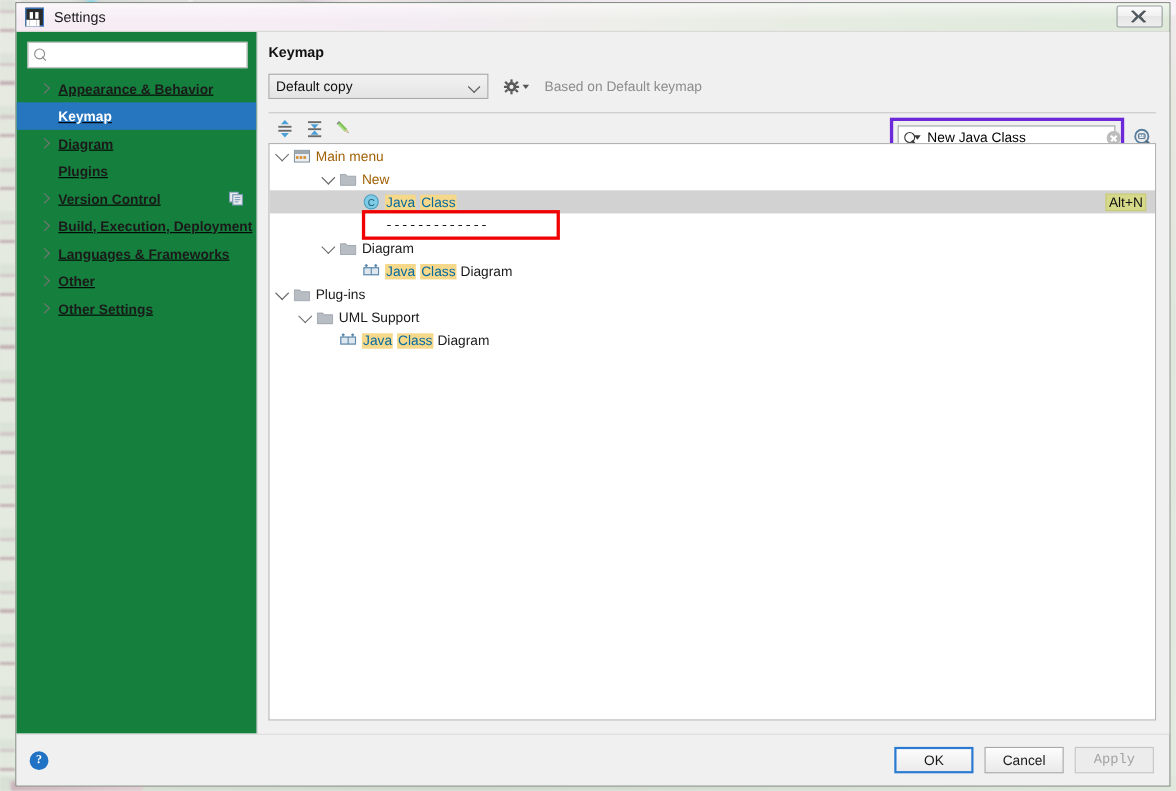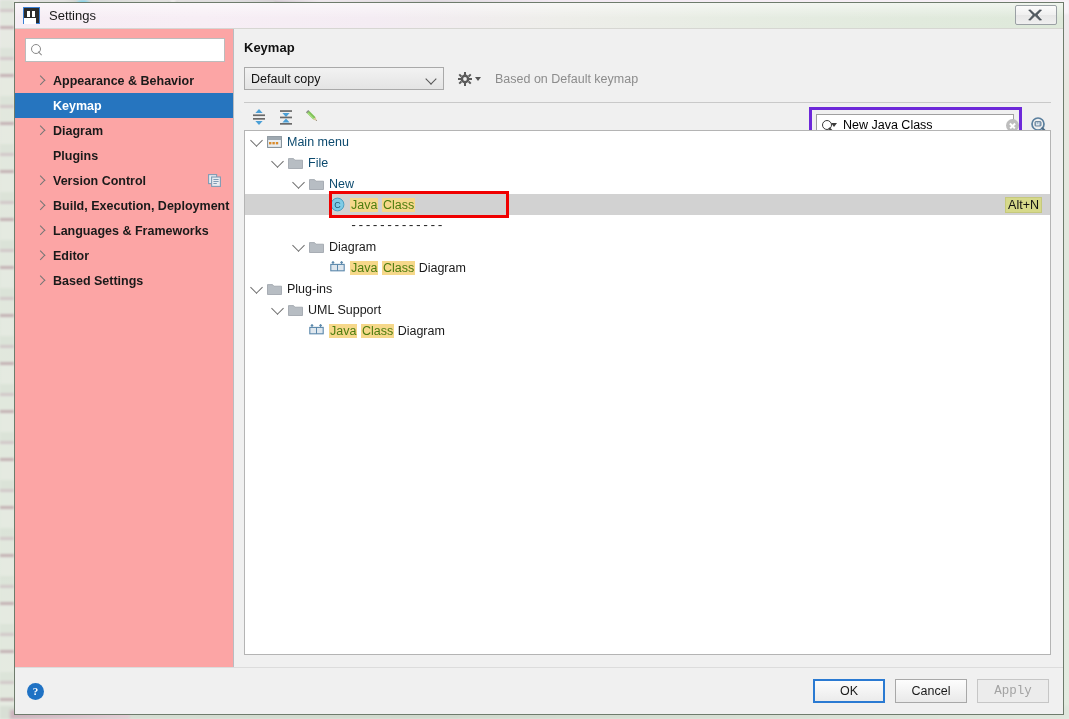--- a/index.html
+++ b/index.html
@@ -121,24 +121,25 @@
     cursor: pointer;
   }
   #close-btn svg { display: block; }
 
   
   #dialog-body { flex: 1; display: flex; background: #f0f0f0; min-height: 0; }
 
   
   #left-pane {
     width: 219px; flex: 0 0 219px;
-    background: #fca5a5;
+    background: #15803d;
     border-right: 1px solid #b9bcc0;
     display: flex; flex-direction: column;
     padding: 0;
+    text-decoration: underline;
   }
   #settings-search-wrap { padding: 9px 8px 6px 10px; }
   #settings-search {
     height: 24px;
     background: #ffffff;
     border: 1px solid #bcbcbc;
     display: flex; align-items: center; padding-left: 5px;
   }
   .mag {
     width: 13px; height: 13px; flex: 0 0 13px; position: relative;
@@ -294,23 +295,23 @@
     font-size: 12.5px; white-space: nowrap;
     position: relative;
   }
   .trow.sel { background: #d2d2d2; }
   .texp {
     width: 9px; height: 9px; flex: 0 0 9px;
     border-right: 1.6px solid #6b6b6b; border-bottom: 1.6px solid #6b6b6b;
     transform: rotate(45deg); margin-top: -3px;
   }
   .tspacer { flex: 0 0 auto; }
-  .tlabel { color: #0c4a6e; }
+  .tlabel { color: #a16207; }
   .tlabel.black { color: #1a1a1a; }
-  .hl { background: #f6d88a; color: #4d7c0f; padding: 0 1px; }
+  .hl { background: #f6d88a; color: #0369a1; padding: 0 1px; }
   .sep-dashes {
     font-family: "Liberation Mono", monospace; letter-spacing: 0px;
     color: #1a1a1a; font-size: 12px;
   }
   #redbox-row {
     position: absolute;
     border: 3px solid #f00000;
     pointer-events: none;
   }
   .shortcut-cell {
@@ -414,25 +415,25 @@
           <div class="nav-item">
             <span class="arrow"></span>
             <span class="nav-label">Build, Execution, Deployment</span>
           </div>
           <div class="nav-item">
             <span class="arrow"></span>
             <span class="nav-label">Languages &amp; Frameworks</span>
           </div>
           <div class="nav-item">
             <span class="arrow"></span>
-            <span class="nav-label">Editor</span>
+            <span class="nav-label">Other</span>
           </div>
           <div class="nav-item">
             <span class="arrow"></span>
-            <span class="nav-label">Based Settings</span>
+            <span class="nav-label">Other Settings</span>
           </div>
         </div>
     </div>
 
     <div id="right-pane">
       <div id="keymap-heading">Keymap</div>
 
       <div id="keymap-row">
         <div id="keymap-select">
           <span>Default copy</span>
@@ -522,30 +523,20 @@
                 <rect x="0.6" y="0.6" width="13.8" height="10.8" fill="#e9eef2" stroke="#7e8a93" stroke-width="1"></rect>
                 <rect x="0.6" y="0.6" width="13.8" height="3.4" fill="#9ea8b0"></rect>
                 <rect x="2" y="6" width="2.4" height="2.4" fill="#d98b2b"></rect>
                 <rect x="5.4" y="6" width="2.4" height="2.4" fill="#d98b2b"></rect>
                 <rect x="8.8" y="6" width="2.4" height="2.4" fill="#d98b2b"></rect>
               </svg>
             </span>
             <span><span class="tlabel">Main menu</span></span>
           </div>
           <div class="trow">
-            <span class="tspacer" style="width: 28px;"></span>
-            <span class="texp"></span>
-            <span style="margin: 0px 5px 0px 6px; display: flex; align-items: center; flex: 0 0 auto;">
-              <svg width="15" height="12" viewBox="0 0 15 12">
-                <path d="M0.5 1.6 h5 l1.4 1.6 h7.6 v8.3 h-14 z" fill="#b7bdc3" stroke="#9aa1a8" stroke-width="0.8"></path>
-              </svg>
-            </span>
-            <span><span class="tlabel">File</span></span>
-          </div>
-          <div class="trow">
             <span class="tspacer" style="width: 49px;"></span>
             <span class="texp"></span>
             <span style="margin: 0px 5px 0px 6px; display: flex; align-items: center; flex: 0 0 auto;">
               <svg width="15" height="12" viewBox="0 0 15 12">
                 <path d="M0.5 1.6 h5 l1.4 1.6 h7.6 v8.3 h-14 z" fill="#b7bdc3" stroke="#9aa1a8" stroke-width="0.8"></path>
               </svg>
             </span>
             <span><span class="tlabel">New</span></span>
           </div>
           <div class="trow sel">

